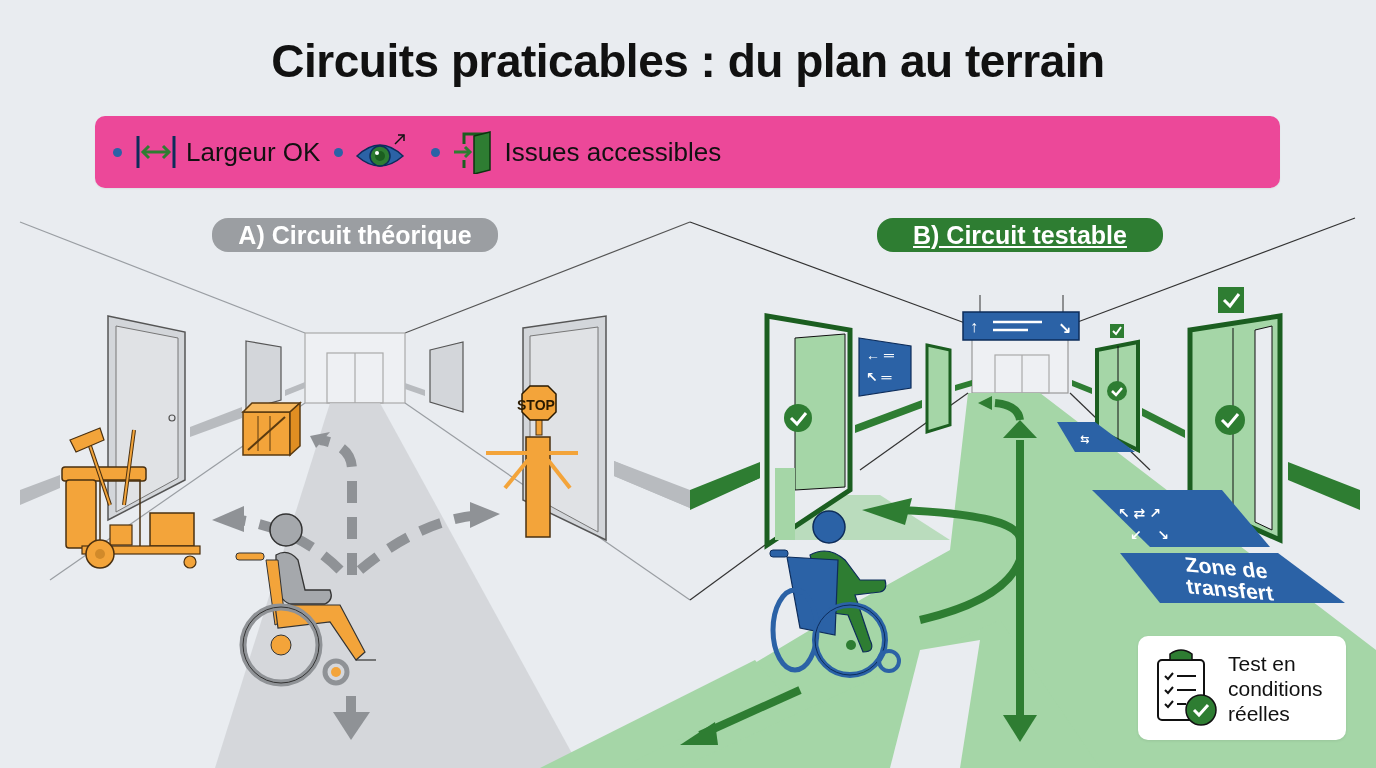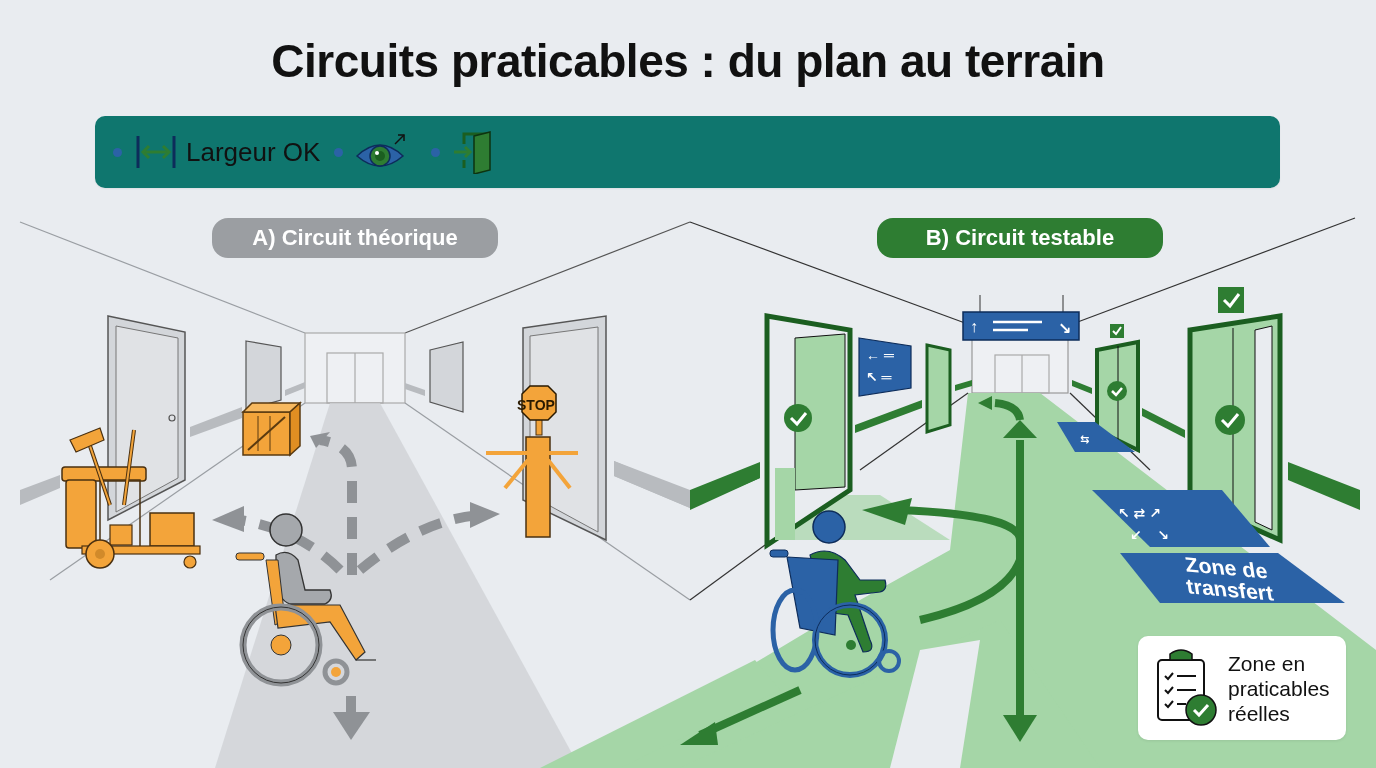--- a/index.html
+++ b/index.html
@@ -1,26 +1,26 @@
 <!DOCTYPE html>
 <html><head>
 <meta charset="utf-8">
 <style>
   html,body{margin:0;padding:0;}
   body{width:1376px;height:768px;overflow:hidden;background:#e9ecf0;font-family:"Liberation Sans","DejaVu Sans",sans-serif;position:relative;}
   .title{position:absolute;left:0;top:34px;width:1376px;text-align:center;font-size:46px;font-weight:bold;color:#111;letter-spacing:-0.5px;}
-  .legend{position:absolute;left:95px;top:116px;width:1185px;height:72px;background:#0f766e;border-radius:10px;display:flex;align-items:center;padding-left:18px;box-sizing:border-box;box-shadow:0 1px 2px rgba(0,0,0,0.06);}
+  .legend{position:absolute;left:95px;top:116px;width:1185px;height:72px;background:#ec4899;border-radius:10px;display:flex;align-items:center;padding-left:18px;box-sizing:border-box;box-shadow:0 1px 2px rgba(0,0,0,0.06);}
   .legend-item{display:flex;align-items:center;margin-right:14px;}
   .legend-dot{width:9px;height:9px;border-radius:50%;background:#2b62a6;margin-right:12px;}
   .legend-icon{width:44px;height:44px;margin-right:8px;display:flex;align-items:center;justify-content:center;}
   .legend-label{font-size:26px;color:#111;white-space:nowrap;}
   .scene{position:absolute;left:0;top:0;width:1376px;height:768px;}
-  .badge{position:absolute;height:40px;border-radius:16px;color:#fff;font-weight:bold;font-size:22px;display:flex;align-items:center;justify-content:center;}
+  .badge{position:absolute;height:34px;border-radius:16px;color:#fff;font-weight:bold;font-size:25px;display:flex;align-items:center;justify-content:center;}
   .badge-a{left:212px;top:218px;width:286px;background:#9b9ea2;}
-  .badge-b{left:877px;top:218px;width:286px;background:#2e7d32;}
+  .badge-b{left:877px;top:218px;width:286px;background:#2e7d32;text-decoration:underline;}
   .test-card{position:absolute;left:1138px;top:636px;width:208px;height:104px;background:#fff;border-radius:10px;display:flex;align-items:center;box-shadow:0 1px 3px rgba(0,0,0,0.08);}
   .test-icon{width:66px;height:80px;margin-left:16px;margin-right:8px;}
   .test-text{font-size:21px;line-height:25px;color:#111;}
   .zone-label{position:absolute;color:#fff;font-weight:bold;font-size:21px;line-height:22px;text-align:center;transform:skewX(14deg) rotate(5deg);}
   .stop-label{position:absolute;font-weight:bold;font-size:14px;color:#2a1a00;}
 </style>
 </head>
 <body>
 
 <svg class="scene" viewBox="0 0 1376 768" width="1376" height="768">
@@ -247,20 +247,21 @@
     <span class="legend-dot"></span>
     <span class="legend-icon">
       <svg width="44" height="44" viewBox="0 0 44 44">
           <polyline points="12,14 12,4 36,4 36,38 30,38" fill="none" stroke="#1b5e20" stroke-width="3"></polyline>
           <line x1="12" y1="30" x2="12" y2="38" stroke="#1b5e20" stroke-width="3"></line>
           <polygon points="22,6 38,2 38,40 22,44" fill="#2e7d32" stroke="#0d3310" stroke-width="1.5"></polygon>
           <line x1="2" y1="22" x2="18" y2="22" stroke="#2e7d32" stroke-width="3"></line>
           <polyline points="13,17 18,22 13,27" fill="none" stroke="#2e7d32" stroke-width="3"></polyline>
         </svg>
     </span>
+    <span class="legend-label">Issues accessibles</span>
   </div>
 </div>
 
 <div class="badge badge-a">A) Circuit théorique</div>
 <div class="badge badge-b">B) Circuit testable</div>
 
 <div class="stop-label" style="left:517px;top:397px;">STOP</div>
 
 <div class="zone-label" style="left:1158px;top:557px;width:140px;">
   <div>Zone de</div>
@@ -274,17 +275,17 @@
     <polyline points="11,28 14,31 19,25" fill="none" stroke="#111" stroke-width="2"></polyline>
       <line x1="23" y1="28" x2="42" y2="28" stroke="#111" stroke-width="2"></line>
     <polyline points="11,42 14,45 19,39" fill="none" stroke="#111" stroke-width="2"></polyline>
       <line x1="23" y1="42" x2="42" y2="42" stroke="#111" stroke-width="2"></line>
     <polyline points="11,56 14,59 19,53" fill="none" stroke="#111" stroke-width="2"></polyline>
       <line x1="23" y1="56" x2="32" y2="56" stroke="#111" stroke-width="2"></line>
     <circle cx="47" cy="62" r="15" fill="#2e7d32" stroke="#111" stroke-width="1.5"></circle>
     <polyline points="40,62 45,67 54,57" fill="none" stroke="#fff" stroke-width="3"></polyline>
   </svg>
   <div class="test-text">
-    <div>Zone en</div>
-    <div>praticables</div>
+    <div>Test en</div>
+    <div>conditions</div>
     <div>réelles</div>
   </div>
 </div>
 
 </body></html>

